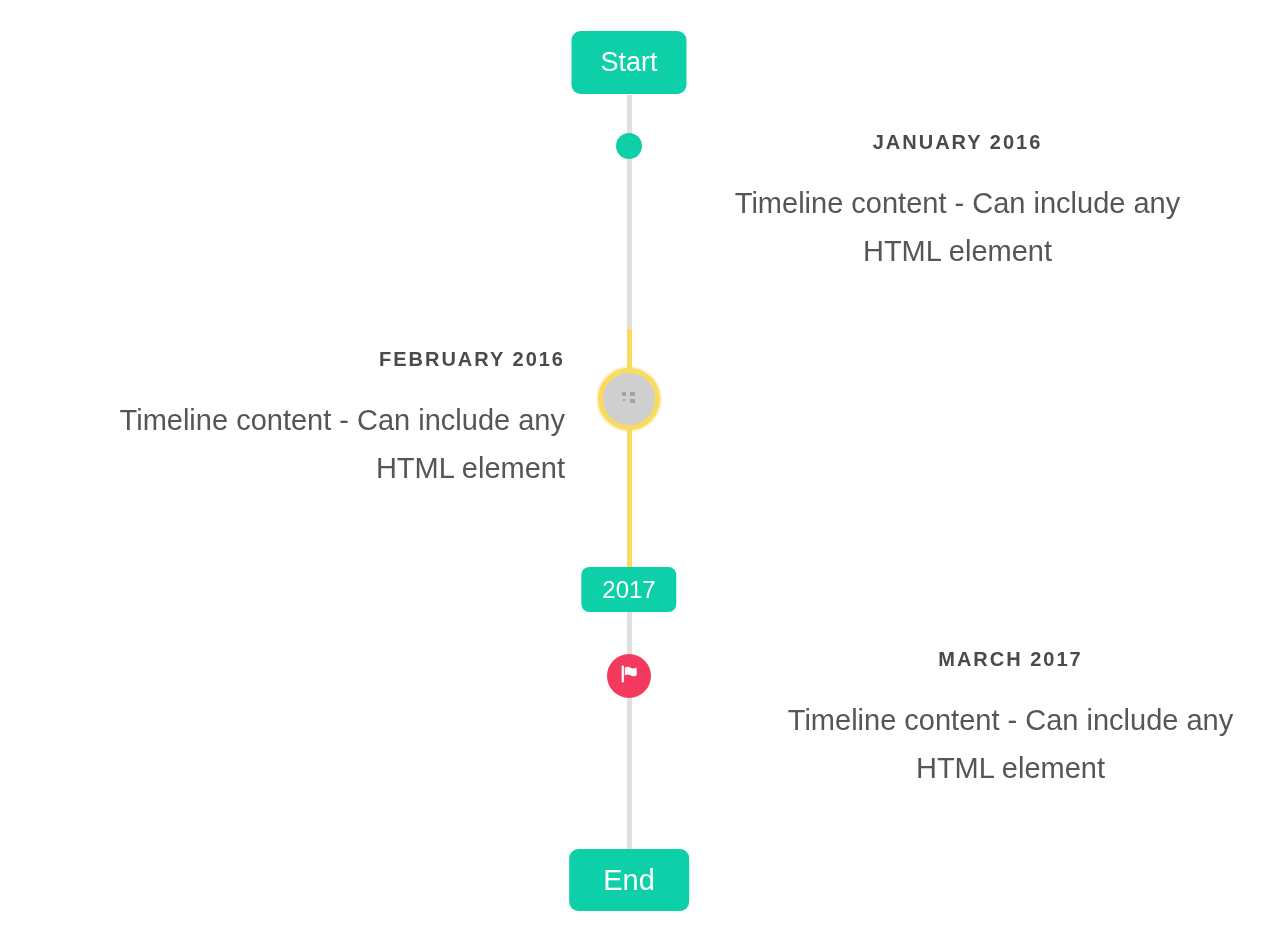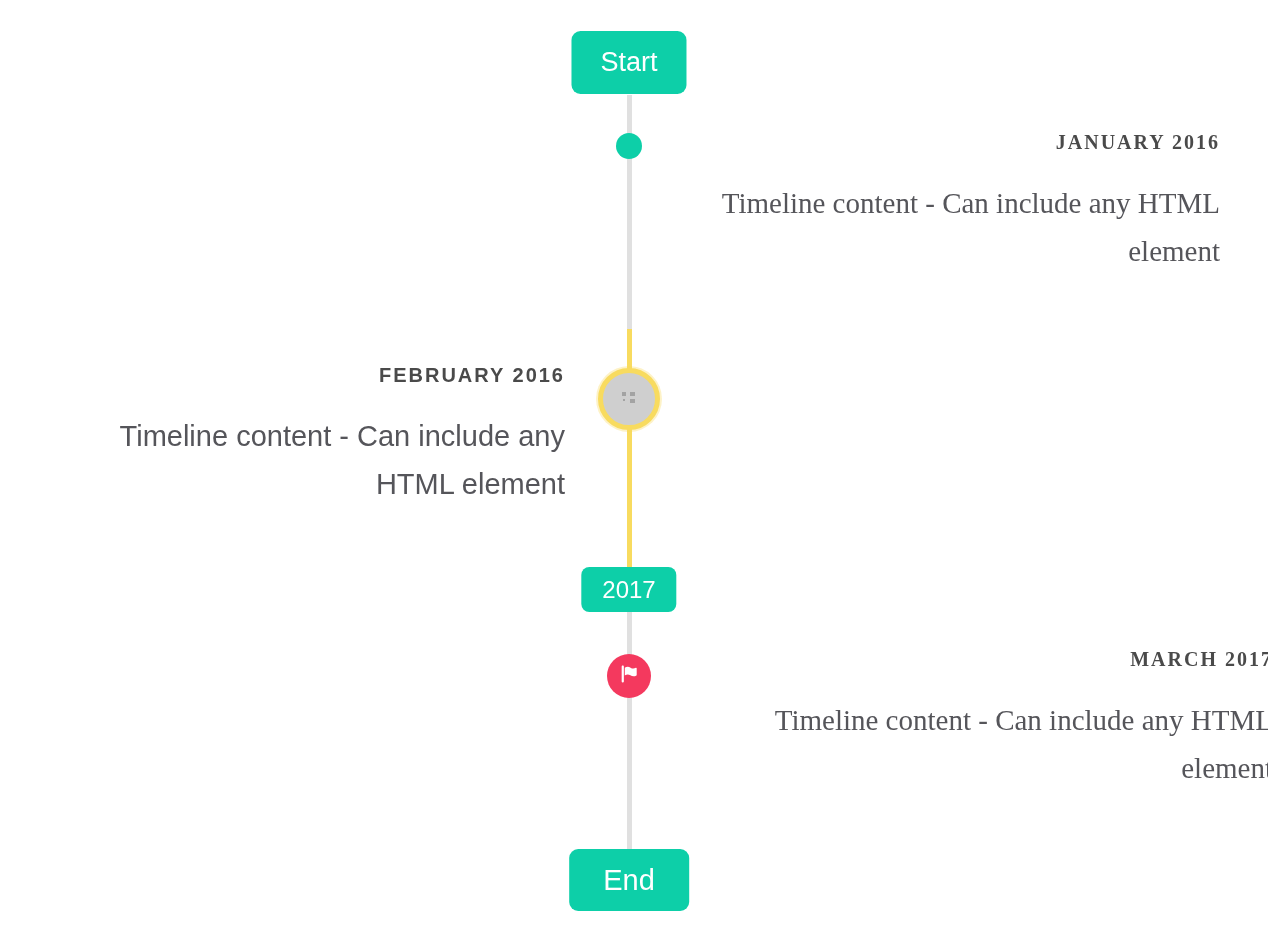--- a/index.html
+++ b/index.html
@@ -87,39 +87,39 @@
     justify-content: center;
   }
   .flag-marker svg { width: 22px; height: 22px; fill: #ffffff; }
   .image-marker svg { width: 16px; height: 13px; }
 
   
   .entry {
     position: absolute;
     width: 525px;
   }
-  .entry.right { text-align: right; font-family: Liberation Serif, serif; }
+  .entry.right { text-align: center; }
   .entry.left  { text-align: right; }
   .entry .title {
     margin: 0;
     font-size: 20px;
     line-height: 22px;
     font-weight: 600;
     letter-spacing: 2px;
     color: var(--title-text);
   }
   .entry .content {
     margin: 26px 0 0 0;
     font-size: 29px;
     line-height: 48px;
     font-weight: 400;
     color: var(--content-text);
   }
   .entry-january  { left: 695px; top: 131px; }
-  .entry-february { left: 40px;  top: 364px; }
+  .entry-february { left: 40px;  top: 348px; }
   .entry-march    { left: 732px; top: 648px; margin-left: 16px; }
 </style>
 </head>
 <body>
 
 <div class="canvas">
 
   <div class="t-line"></div>
   <div class="t-line-highlight"></div>
 

